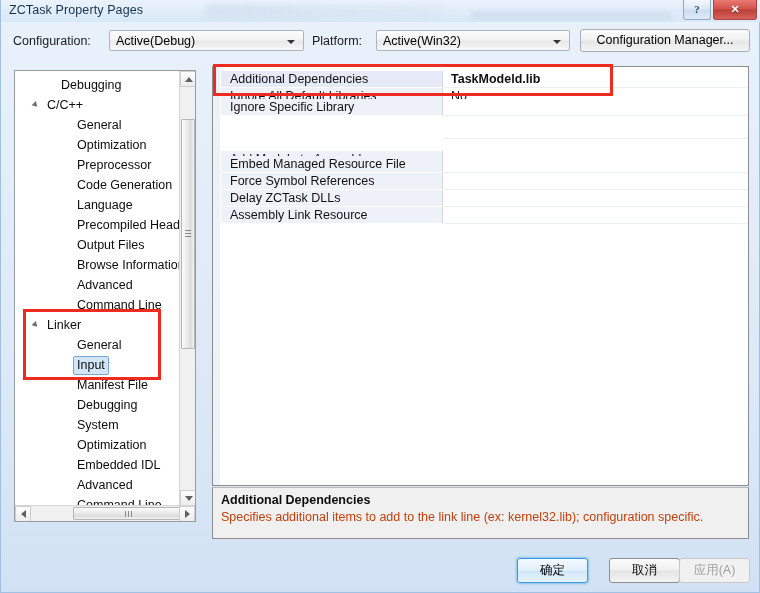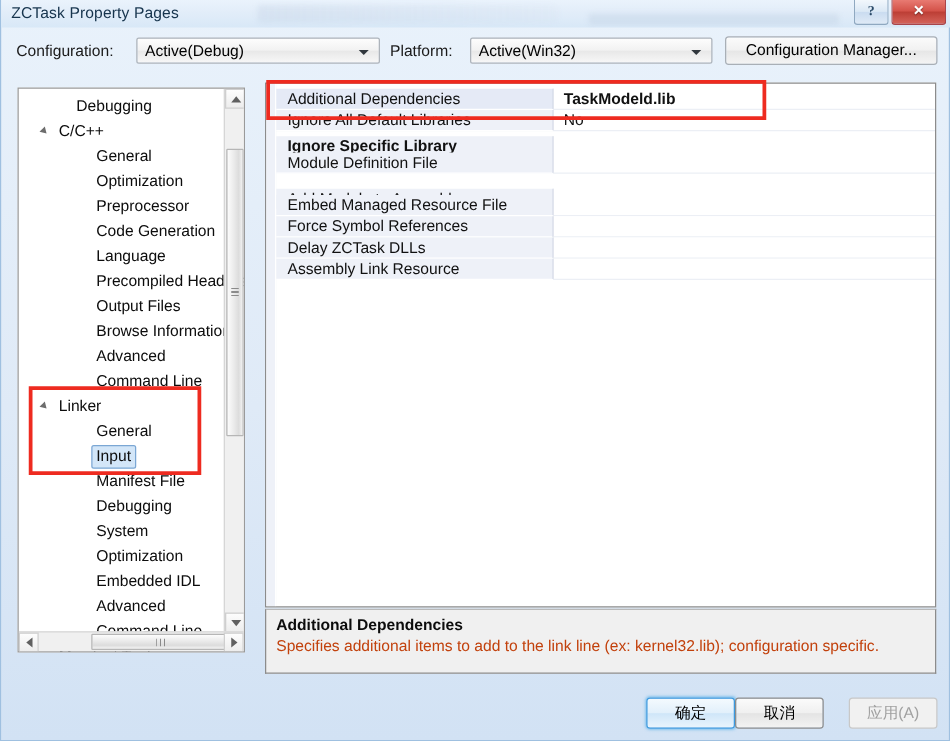--- a/index.html
+++ b/index.html
@@ -358,21 +358,21 @@
     border-radius: 3px;
   }
   #btn-ok {
     left: 516px;
     background: linear-gradient(to bottom, #f4fafe 0%, #e2f0fb 48%, #cfe6f8 52%, #e9f4fd 100%);
     border: 1px solid #3c9adf;
     box-shadow: 0 0 2px 1px rgba(110,185,235,0.75);
     color: #000;
   }
   #btn-cancel {
-    left: 587px;
+    left: 608px;
     background: linear-gradient(to bottom, #fbfbfb 0%, #f0f0f0 48%, #e4e4e4 52%, #f3f3f3 100%);
     border: 1px solid #8d8d8d;
     color: #000;
   }
   #btn-apply {
     left: 678px;
     background: #f1f1f1;
     border: 1px solid #c8c8c8;
     color: #a0a0a0;
   }
@@ -520,26 +520,25 @@
     <div id="grid-gutter"></div>
     <div id="grid-rows">
         <div class="grid-row active" style="top: 4px;">
           <div class="cell-name">Additional Dependencies</div>
           <div class="cell-value">TaskModeld.lib</div>
         </div>
         <div class="grid-row" style="top: 21px;">
           <div class="cell-name">Ignore All Default Libraries</div>
           <div class="cell-value">No</div>
         </div>
-        <div class="grid-row" style="top: 42px; font-weight: bold;">
+        <div class="grid-row" style="top: 32px;">
           <div class="cell-name">Ignore Specific Library</div>
           <div class="cell-value"></div>
         </div>
         <div class="grid-row" style="top: 55px;">
-          <div class="cell-name">Module Definition File</div>
           <div class="cell-value"></div>
         </div>
         <div class="grid-row" style="top: 84px;">
           <div class="cell-name">Add Module to Assembly</div>
           <div class="cell-value"></div>
         </div>
         <div class="grid-row" style="top: 89px;">
           <div class="cell-name">Embed Managed Resource File</div>
           <div class="cell-value"></div>
         </div>

